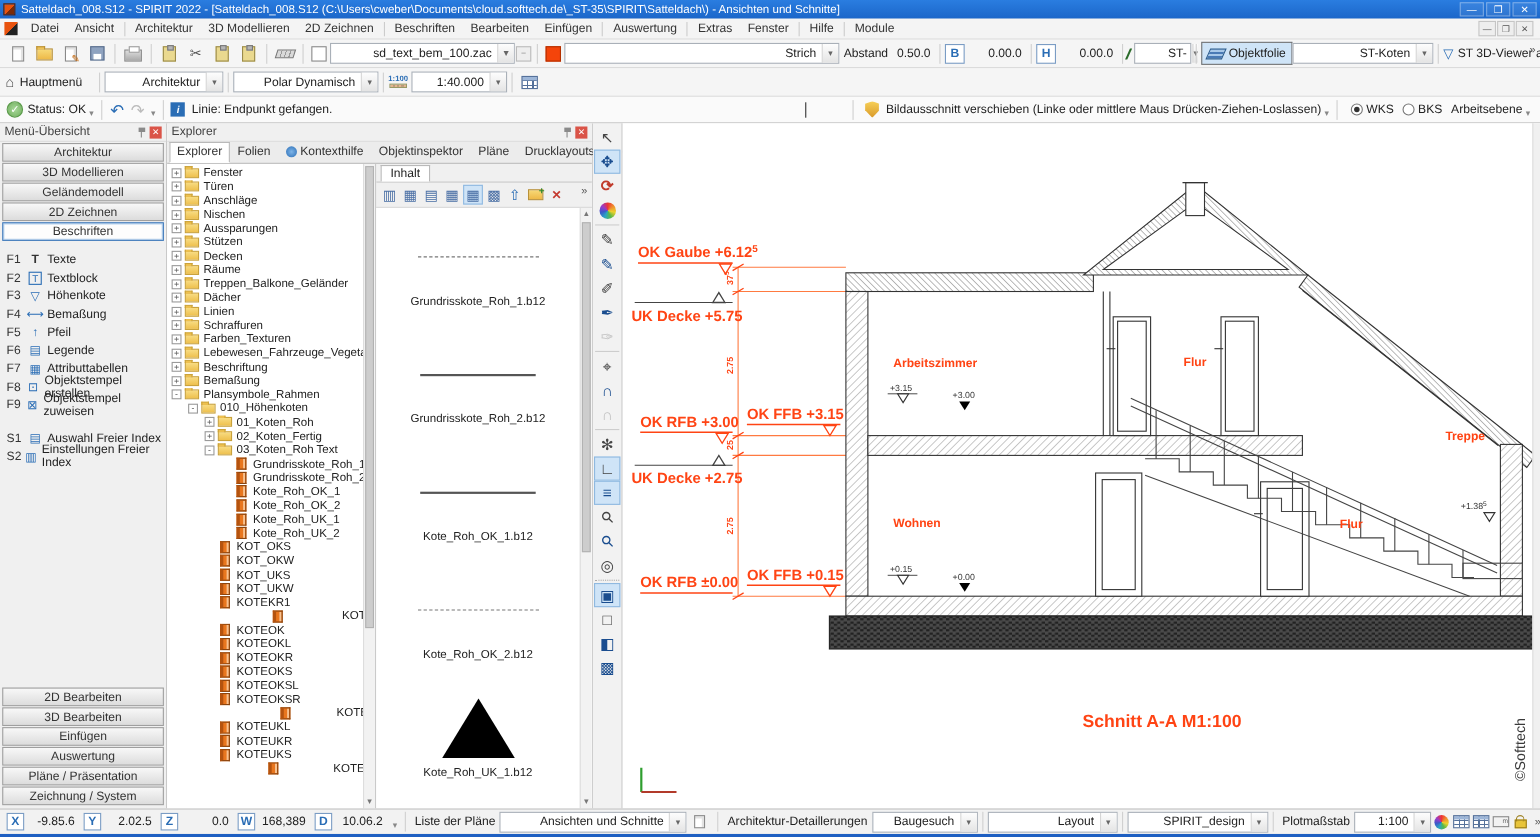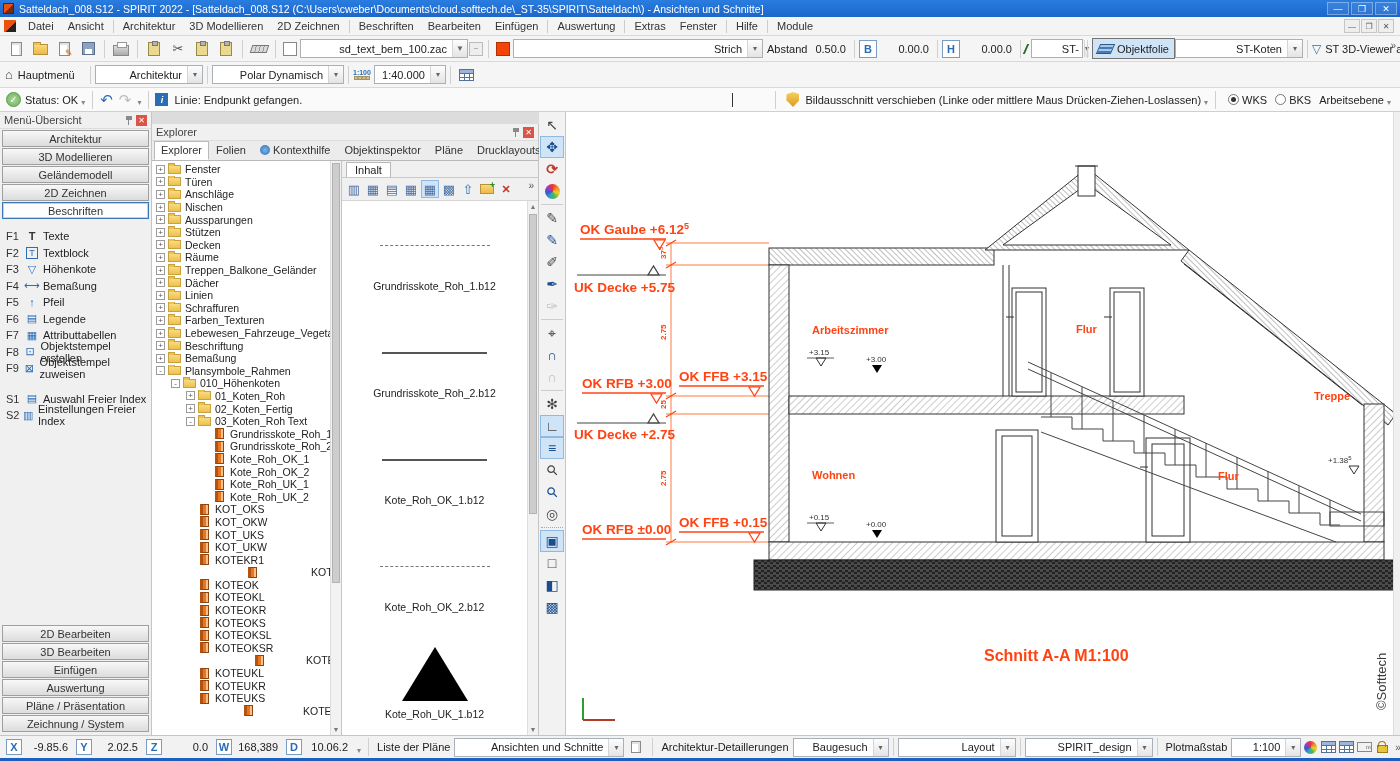--- a/index.html
+++ b/index.html
@@ -73,21 +73,21 @@
   .lpbtn.act{background:#fdfdfd;border:1px solid #3a76b8;box-shadow:0 0 0 1px #b9d4ee inset;}
   .lp-funcs{flex:1;padding:8px 4px 0 6px;overflow:hidden;}
   .frow{display:flex;align-items:center;height:16.5px;}
   .fkey{width:18px;color:#333;}
   .ficon{width:16px;height:13px;display:flex;align-items:center;justify-content:center;color:#2a6db5;font-size:11px;margin-right:3px;}
   .ficon.boxed{border:1px solid #2a6db5;font-size:9px;height:12px;width:12px;margin:0 5px 0 2px;}
   .ficon.dark{color:#333;font-weight:bold;}
   .fgap{height:14px;}
   .lp-bottom{padding-bottom:2px;}
   
-  .explorer{width:387px;background:#ffffff;border-right:1px solid #c5c5c5;display:flex;flex-direction:column;margin-top:12px;}
+  .explorer{width:387px;background:#ffffff;border-right:1px solid #c5c5c5;display:flex;flex-direction:column;}
   .etabs{height:20px;display:flex;align-items:flex-end;border-bottom:1px solid #b9b9b9;padding:0 2px;background:#ececec;}
   .etab{padding:2px 6px 3px 6px;color:#333;border:1px solid transparent;display:flex;align-items:center;gap:3px;white-space:nowrap;}
   .etab.act{background:#fff;border:1px solid #b9b9b9;border-bottom:1px solid #fff;}
   .khicon{width:10px;height:10px;border-radius:50%;background:radial-gradient(#7db4e8,#2a6db5);display:inline-block;}
   .ebody{flex:1;display:flex;min-height:0;}
   .treewrap{width:190px;background:#fff;border-right:1px solid #c5c5c5;position:relative;overflow:hidden;}
   .tree{position:absolute;top:2px;left:0;right:11px;}
   .trow{display:flex;align-items:center;height:12.6px;white-space:nowrap;overflow:hidden;font-size:10.5px;}
   .exp{width:9px;height:9px;border:1px solid #9a9a9a;background:#fff;font-size:8px;line-height:7px;text-align:center;color:#555;margin-right:3px;flex:none;}
   .expsp{width:12px;flex:none;}
@@ -281,21 +281,21 @@
   <div class="vsep"></div>
   <div class="combo" style="width:132px;">
     <span class="cval" style="flex:1;">Polar Dynamisch</span>
     <span class="carr">▾</span>
   </div>
   <div class="vsep"></div>
   <span class="i-scale">
       <b>1:100</b>
       <i></i>
     </span>
-  <div class="combo" style="width:72px;margin-left:3px;">
+  <div class="combo" style="width:87px;margin-left:3px;">
     <span class="cval" style="flex:1;">1:40.000</span>
     <span class="carr">▾</span>
   </div>
   <div class="vsep"></div>
   <div class="tbtn">
       <span class="i-grid"></span>
     </div>
 </div>
 
 <div class="statusrow">

